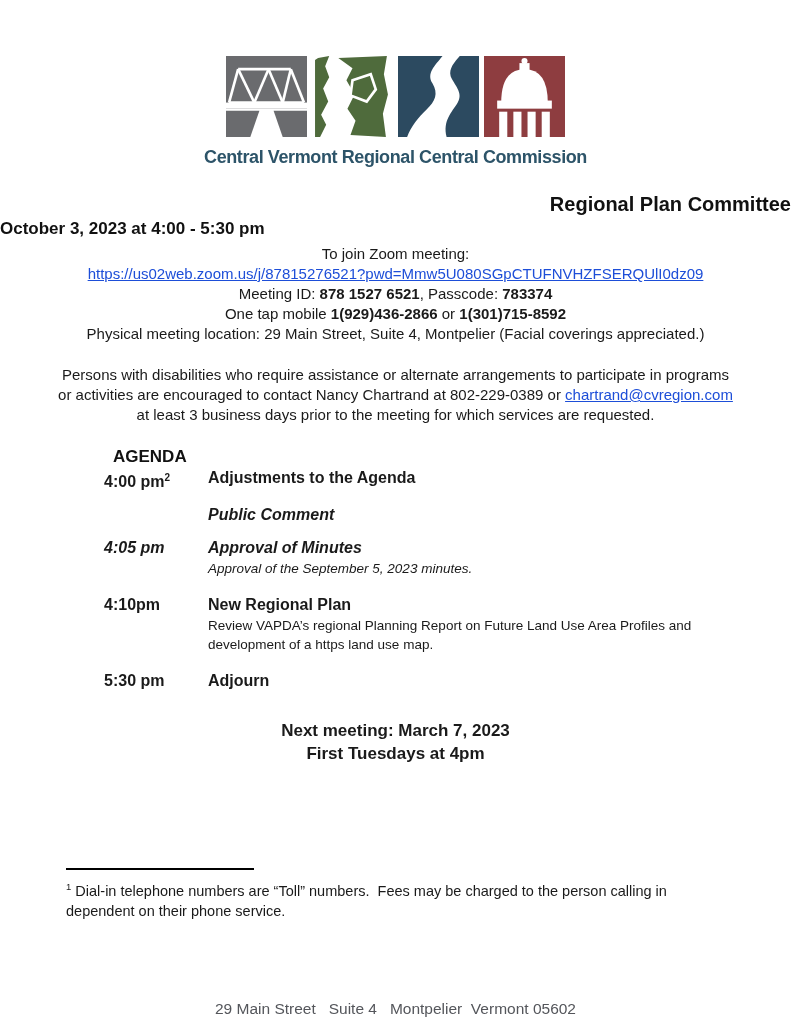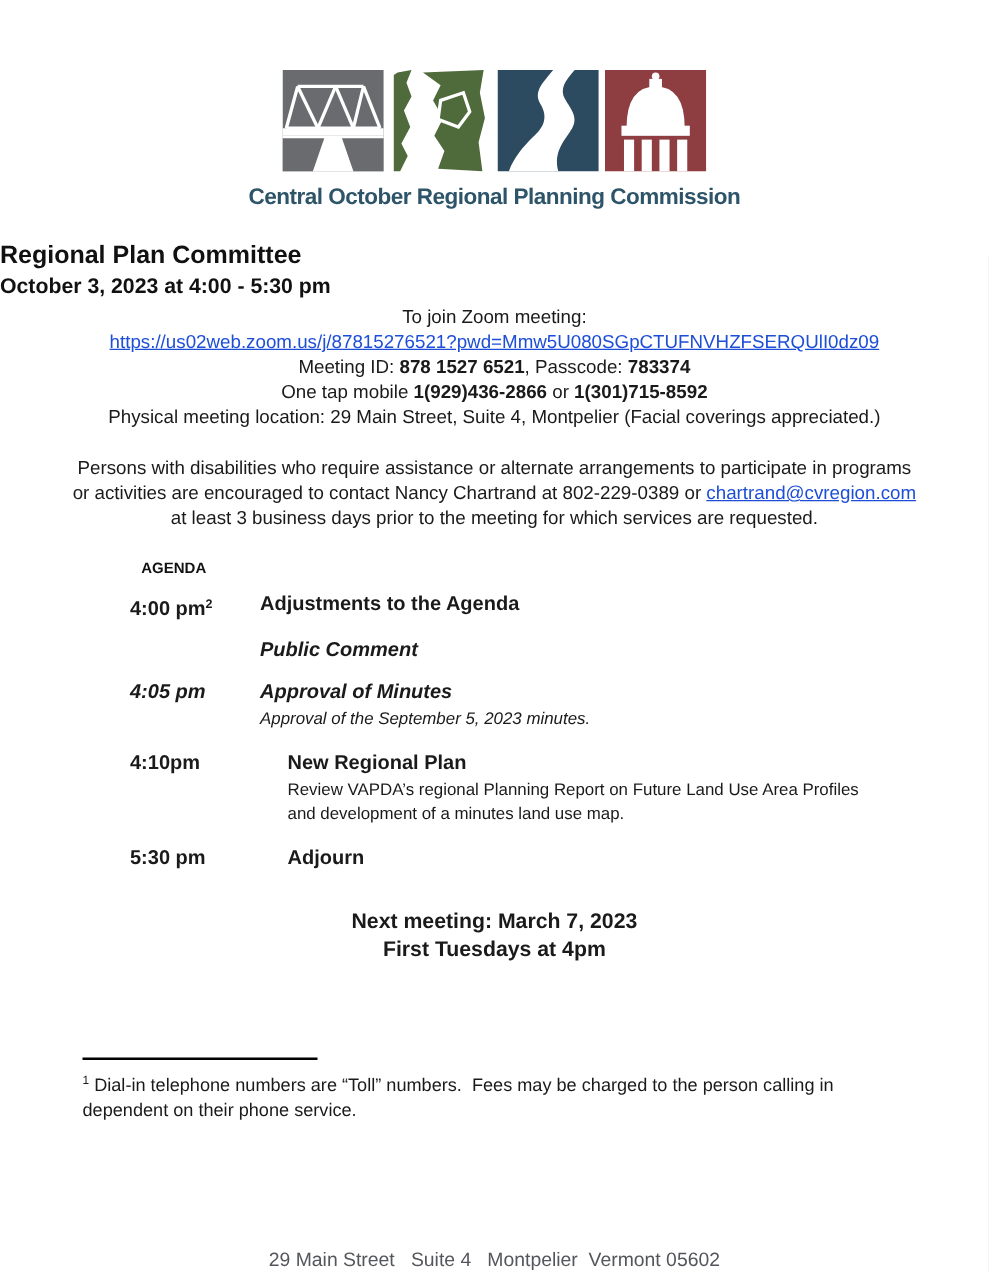--- a/index.html
+++ b/index.html
@@ -11,49 +11,49 @@
   }
   
   .logo { padding-top:55px; text-align:center; }
   .logo-tiles { display:flex; justify-content:center; gap:5px; }
   .logo-tiles svg { display:block; }
   .wordmark {
     margin-top:9px; font-size:18px; font-weight:bold; letter-spacing:-0.4px;
     color:#2d5469;
   }
   
-  .title { margin-top:25px; text-align:left; font-size:20px; font-weight:bold; color:#111; }
+  .title { margin-top:25px; text-align:right; font-size:20px; font-weight:bold; color:#111; }
   .datetime { margin-top:3px; font-size:17px; font-weight:bold; color:#111; }
   .hline { text-align:center; font-size:15px; line-height:20px; color:#1a1a1a; }
   .join-label { margin-top:5px; }
   a.link { color:#1d4ed8; text-decoration:underline; }
   .num-bold { font-weight:bold; }
   
   .accessibility {
     margin:21px auto 0; width:684px; text-align:center;
     font-size:15px; line-height:20px;
   }
   
   .agenda { margin:22px 0 0 104px; width:600px; }
-  .agenda-heading { font-size:12px; font-weight:bold; padding-left:9px; color:#111; }
-  .agenda-row { display:flex; margin-top:12px; }
+  .agenda-heading { font-size:17px; font-weight:bold; padding-left:9px; color:#111; }
+  .agenda-row { display:flex; margin-top:0; }
   .agenda-time {
     width:104px; flex:none; font-size:16px; font-weight:bold; line-height:22px;
   }
   .agenda-time sup { font-size:10px; vertical-align:super; }
   .agenda-body { flex:1; }
   .agenda-title { font-size:16px; font-weight:bold; line-height:22px; }
   .agenda-desc { font-size:13.5px; line-height:19px; max-width:512px; margin-top:0; }
   .agenda-desc:empty { display:none; }
   .row-gap-lg { margin-top:11px;font-style:italic; }
-  .row-gap-xl { margin-top:16px;gap:22px; }
+  .row-gap-xl { margin-top:16px; }
   
   .next-meeting { margin-top:27px; text-align:center; font-size:17px; font-weight:bold; line-height:23px; }
   
-  .footnotes { position:absolute; left:66px; top:846px; width:650px; }
+  .footnotes { position:absolute; left:66px; top:868px; width:650px; }
   .footnote-rule { width:188px; height:2px; background:#000; margin-bottom:7px; }
   .footnote { font-size:14.5px; line-height:20px; white-space:pre-wrap; }
   .footnote sup { font-size:9.5px; vertical-align:super; }
   
   .footer {
     position:absolute; left:0; top:954px; width:100%;
     text-align:center; color:#54565b; font-size:15.5px; line-height:22px;
     white-space:pre-wrap;
   }
 </style>
@@ -108,21 +108,21 @@
           <rect x="35" y="7" width="10" height="7" fill="#ffffff"></rect>
           <path fill="#ffffff" d="M17,46 Q17,13 40,13 Q63,13 63,46 Z"></path>
           <rect x="13" y="44" width="54" height="8" fill="#ffffff"></rect>
           <rect x="15" y="55" width="8" height="25" fill="#ffffff"></rect>
           <rect x="29" y="55" width="8" height="25" fill="#ffffff"></rect>
           <rect x="43" y="55" width="8" height="25" fill="#ffffff"></rect>
           <rect x="57" y="55" width="8" height="25" fill="#ffffff"></rect>
         </svg>
       </span>
     </div>
-    <div class="wordmark">Central October Regional Planning Commission</div>
+    <div class="wordmark">Central Vermont Regional Central Commission</div>
   </div>
 
   <div class="title">Regional Plan Committee</div>
   <div class="datetime">October 3, 2023 at 4:00 - 5:30 pm</div>
   <div class="hline join-label">To join Zoom meeting:</div>
   <div class="hline">
     <a class="link" href="#">https://us02web.zoom.us/j/87815276521?pwd=Mmw5U080SGpCTUFNVHZFSERQUlI0dz09</a>
   </div>
   <div class="hline">
     <span>Meeting ID: </span><span class="num-bold">878 1527 6521</span><span>, Passcode: </span><span class="num-bold">783374</span>
@@ -160,21 +160,21 @@
       <div class="agenda-body">
         <div class="agenda-title">Approval of Minutes</div>
         <div class="agenda-desc">Approval of the September 5, 2023 minutes.</div>
       </div>
     </div>
 
     <div class="agenda-row row-gap-xl">
       <div class="agenda-time"><span>4:10pm</span></div>
       <div class="agenda-body">
         <div class="agenda-title">New Regional Plan</div>
-        <div class="agenda-desc">Review VAPDA’s regional Planning Report on Future Land Use Area Profiles and development of a minutes land use map.</div>
+        <div class="agenda-desc">Review VAPDA’s regional Planning Report on Future Land Use Area Profiles and development of a https land use map.</div>
       </div>
     </div>
 
     <div class="agenda-row row-gap-xl">
       <div class="agenda-time"><span>5:30 pm</span></div>
       <div class="agenda-body">
         <div class="agenda-title">Adjourn</div>
 
       </div>
     </div>

